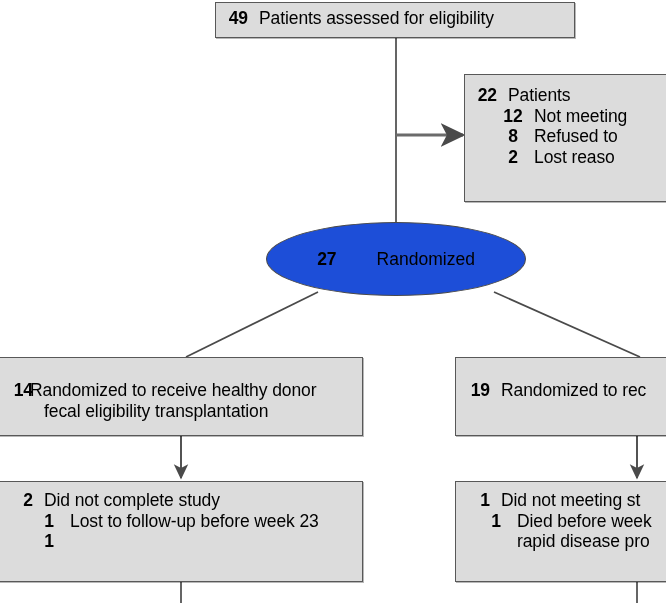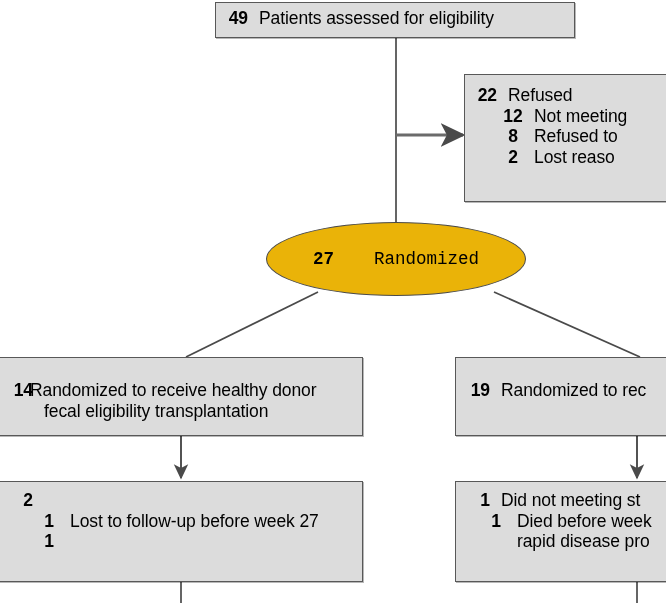--- a/index.html
+++ b/index.html
@@ -28,27 +28,26 @@
     background: #dcdcdc;
     border: 1.6px solid #585858;
     box-shadow: 1px 1px 0 rgba(0,0,0,0.28);
   }
   .node-inner {
     padding: 7px 10px 6px 12px;
   }
   .ellipse {
     position: absolute;
     box-sizing: border-box;
-    background: #eab308;
+    background: #1d4ed8;
     border: 1.8px solid #4a4a4a;
     border-radius: 50%;
     display: flex;
     align-items: center;
     justify-content: center;
-    font-family: Liberation Mono, monospace;
   }
   .line {
     font-size: 17.5px;
     line-height: 20.5px;
     white-space: pre;
     letter-spacing: -0.1px;
   }
   .num {
     font-weight: bold;
   }
@@ -120,21 +119,21 @@
         <span class="num">49</span>
         <span>Patients assessed for eligibility</span>
       </div>
     </div>
   </div>
 
   <div class="node" style="left:464px; top:74px; width:230px; height:128px;">
     <div class="node-inner" style="padding:10px 8px 8px 12px;">
       <div class="line row">
         <span class="num">22</span>
-        <span>Refused</span>
+        <span>Patients</span>
       </div>
       <div class="line row sub indent1">
         <span class="num">12</span>
         <span>Not meeting</span>
       </div>
       <div class="line row sub indent1">
         <span class="num">8</span>
         <span>Refused to</span>
       </div>
       <div class="line row sub indent1">
@@ -166,24 +165,25 @@
         <span class="num">19</span>
         <span>Randomized to rec</span>
       </div>
     </div>
   </div>
 
   <div class="node" style="left:-2px; top:481px; width:365px; height:101px;">
     <div class="node-inner" style="padding:8px 8px 6px 14px;">
       <div class="line row">
         <span class="num">2</span>
-      </div>
-      <div class="line row sub indent1">
-        <span class="num">1</span>
-        <span>Lost to follow-up before week 27</span>
+        <span>Did not complete study</span>
+      </div>
+      <div class="line row sub indent1">
+        <span class="num">1</span>
+        <span>Lost to follow-up before week 23</span>
       </div>
       <div class="line row sub indent1" style="align-items:flex-start;">
         <span class="num">1</span>
       </div>
     </div>
   </div>
 
   <div class="node" style="left:455px; top:481px; width:240px; height:101px;">
     <div class="node-inner" style="padding:8px 8px 6px 14px;">
       <div class="line row">

